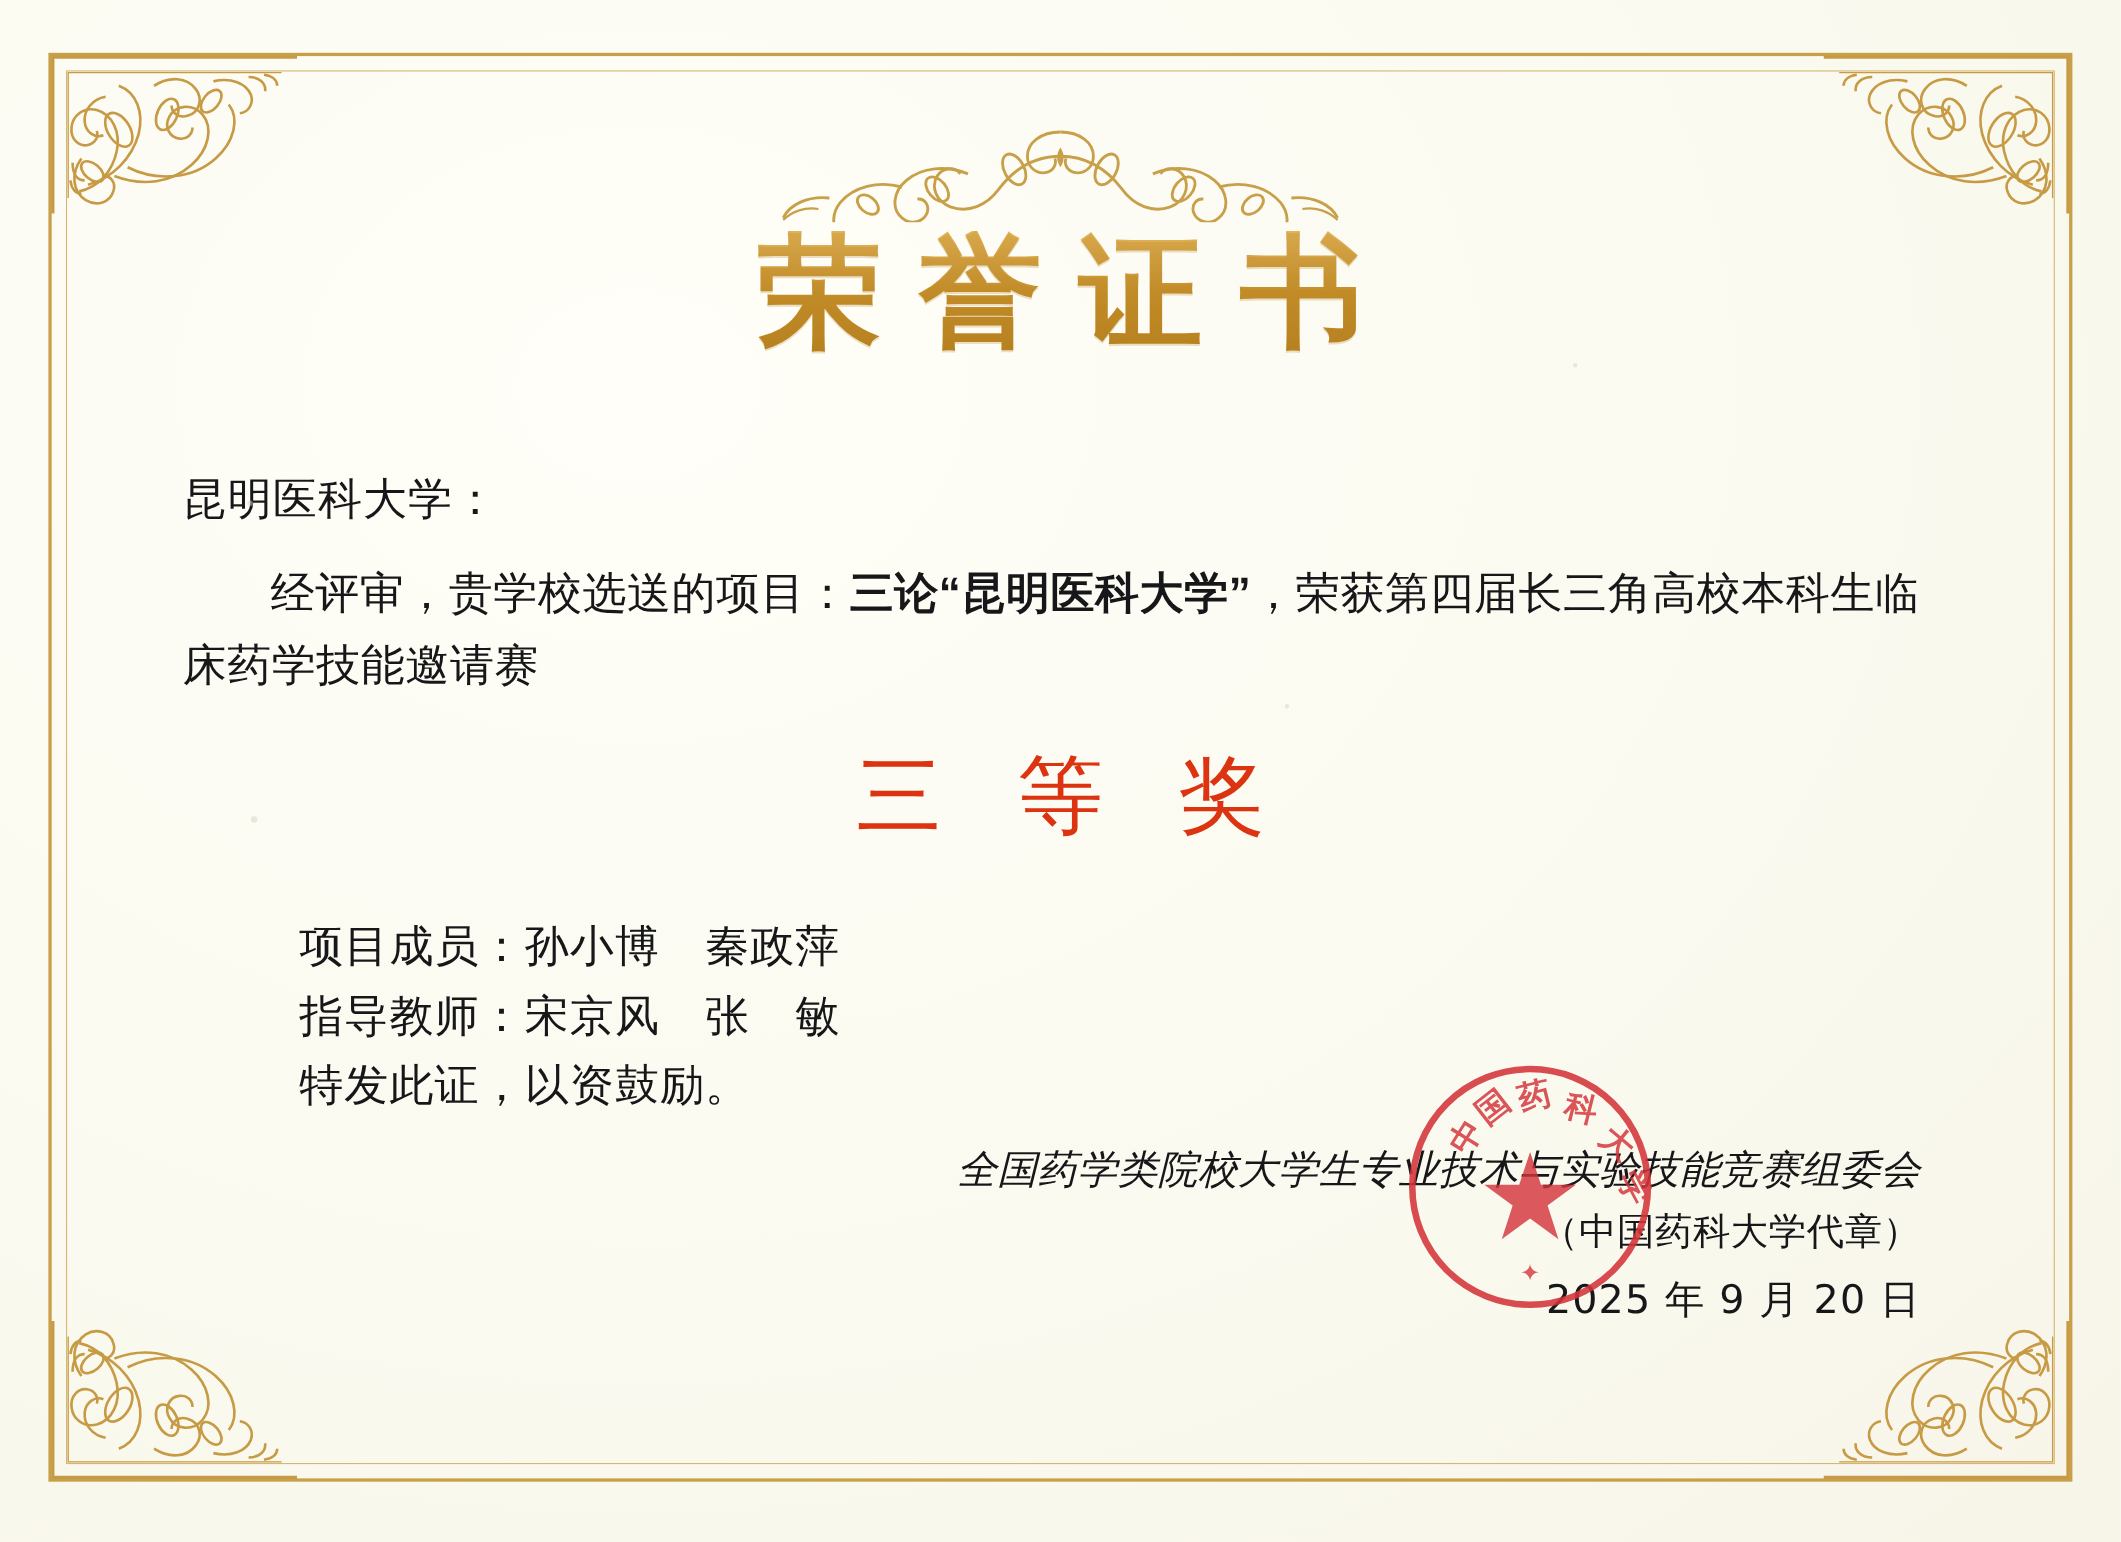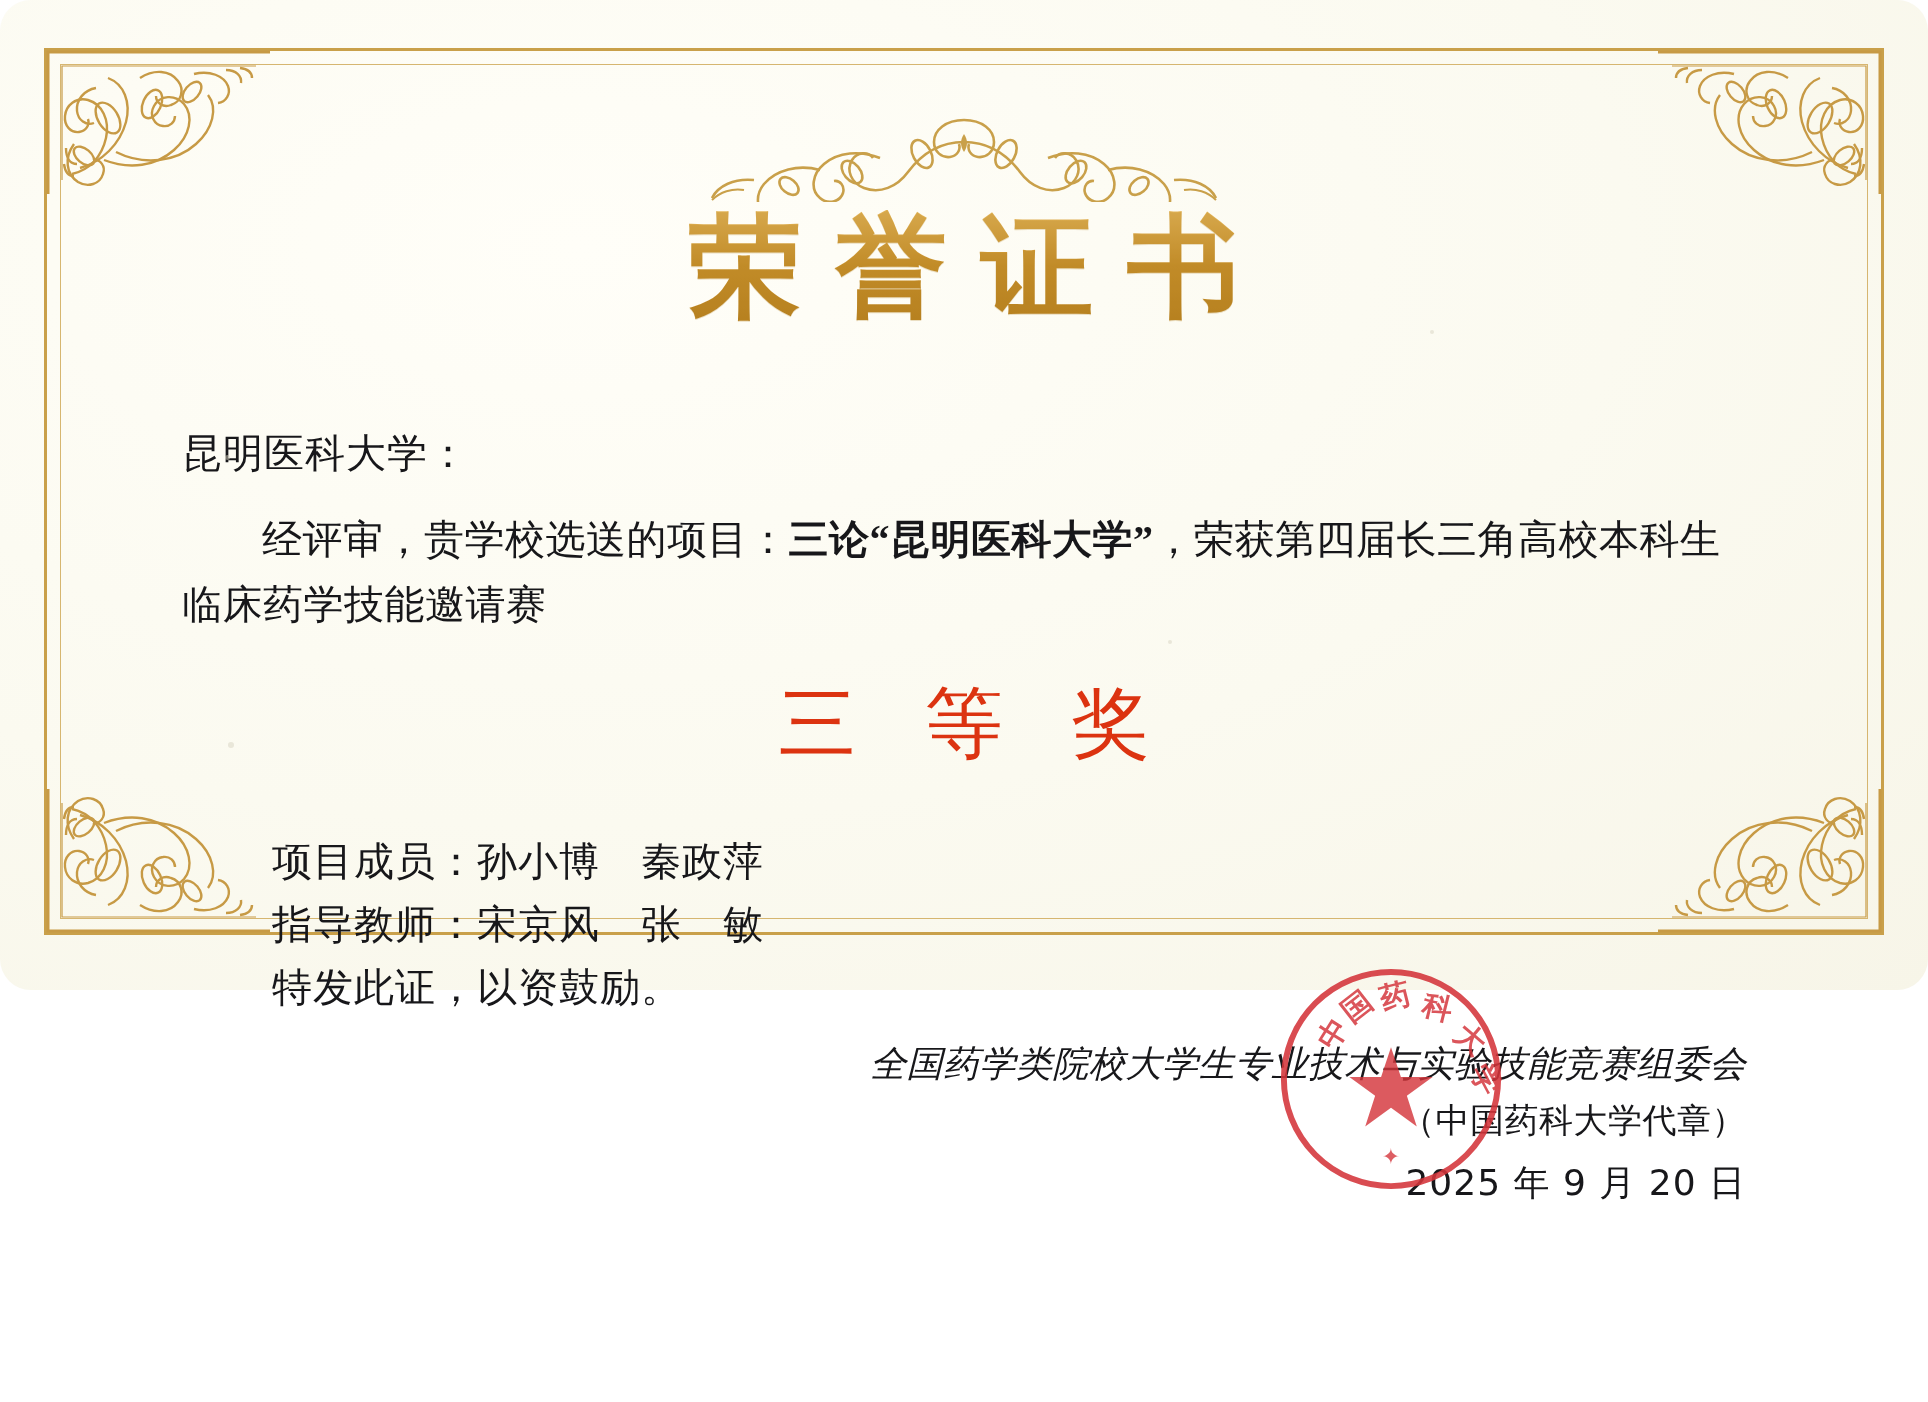--- a/index.html
+++ b/index.html
@@ -10,26 +10,25 @@
   body {
     width: 1928px;
     height: 1402px;
     font-family: "Liberation Serif", "DejaVu Serif", serif;
     overflow: hidden;
   }
 
   #certificate {
     position: relative;
     width: 1928px;
-    height: 990px;
+    height: 1402px;
     background: #fdfcf4;
     background-image:
       radial-gradient(ellipse at 30% 25%, #fffef8 0%, #fbfaf0 55%, #f7f5e8 100%);
     box-sizing: border-box;
-    border-radius: 31px;
   }
 
   
   .frame-outer {
     position: absolute;
     left: 44px;
     top: 48px;
     right: 44px;
     bottom: 55px;
     border: 3px solid #c9a04a;
@@ -88,24 +87,24 @@
     background: linear-gradient(180deg, #e3b559 0%, #c68e28 50%, #b8801d 100%);
     -webkit-background-clip: text;
     background-clip: text;
     -webkit-text-fill-color: transparent;
     text-shadow: 0 1px 0 rgba(180,130,40,0.25);
   }
 
   
   .body-text {
     position: absolute;
-    left: 182px;
+    left: 166px;
     right: 182px;
     top: 430px;
-    font-family: Liberation Serif, serif;
+    font-family: Liberation Sans, sans-serif;
     color: #17171a;
   }
   .salutation {
     font-size: 40px;
     line-height: 1.2;
     letter-spacing: 1px;
   }
   .para {
     margin-top: 30px;
     font-size: 40px;

